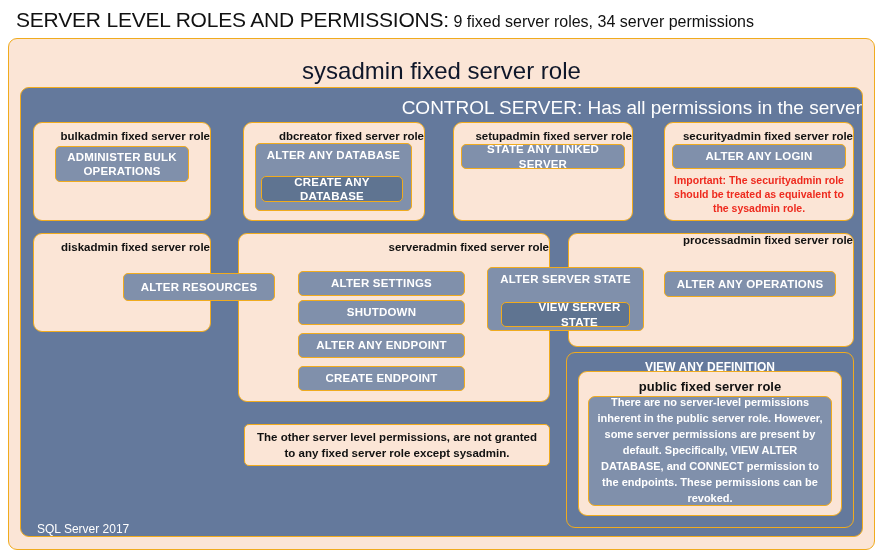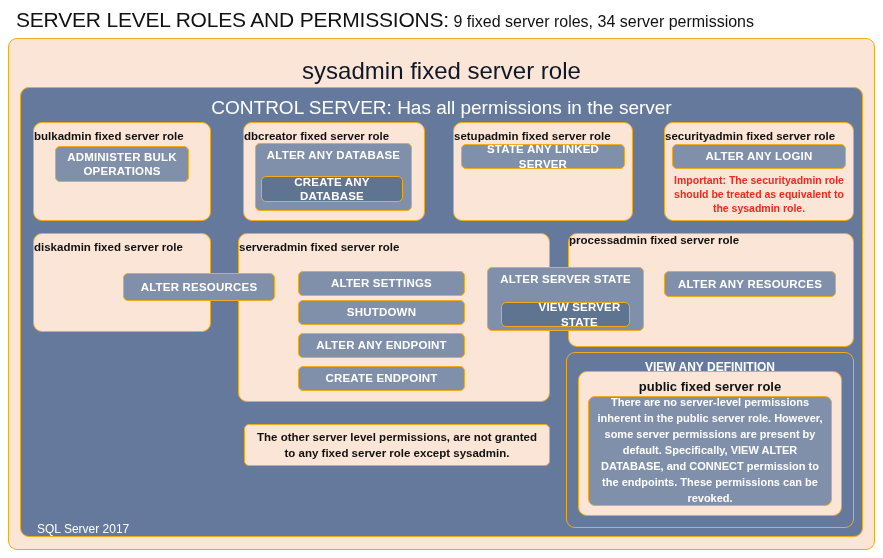--- a/index.html
+++ b/index.html
@@ -50,25 +50,25 @@
     color:var(--white);
     font-weight:bold;
     font-size:11.5px;
     letter-spacing:.2px;
     line-height:1.25;
   }
   .perm.dark{background:var(--perm-dark);}
 
   .role-title{
     position:absolute;left:0;right:0;
-    text-align:left;
+    text-align:right;
     font-size:11.5px;font-weight:bold;color:#111;
   }
   .banner{
-    position:absolute;left:0;right:0;text-align:center;
+    position:absolute;left:0;right:0;text-align:right;
     color:#fff;font-size:19px;font-weight:400;
   }
   .sysadmin-title{
     position:absolute;left:0;right:0;text-align:center;
     color:#0f172a;font-size:24px;font-weight:400;
   }
   .important{
     position:absolute;text-align:center;
     color:var(--red);font-weight:bold;font-size:10.5px;line-height:1.35;
   }
@@ -164,21 +164,21 @@
   <div class="perm" style="left:298px;top:271px;width:167px;height:25px;">ALTER SETTINGS</div>
   <div class="perm" style="left:298px;top:300px;width:167px;height:25px;">SHUTDOWN</div>
   <div class="perm" style="left:298px;top:366px;width:167px;height:25px;">CREATE ENDPOINT</div>
   <div class="perm" style="left:298px;top:333px;width:167px;height:25px;">ALTER ANY ENDPOINT</div>
 
   <div class="perm" style="left:487px;top:267px;width:157px;height:64px;align-items:flex-start;padding-top:4px;">
     <span>ALTER SERVER STATE</span>
   </div>
   <div class="perm dark" style="left:501px;top:302px;width:129px;height:25px;padding-left:28px;">VIEW SERVER STATE</div>
 
-  <div class="perm" style="left:664px;top:271px;width:172px;height:26px;">ALTER ANY RESOURCES</div>
+  <div class="perm" style="left:664px;top:271px;width:172px;height:26px;">ALTER ANY OPERATIONS</div>
 
   <div class="note" style="left:244px;top:424px;width:306px;height:42px;">The other server level permissions, are not granted to any fixed server role except sysadmin.</div>
 
   <div class="box slate" style="left:566px;top:352px;width:288px;height:176px;">
     <div class="pub-head" style="top:7px;">VIEW ANY DEFINITION</div>
   </div>
 
   <div class="box peach" style="left:578px;top:371px;width:264px;height:145px;">
     <div class="pub-role-title" style="top:7px;">public fixed server role</div>
   </div>

